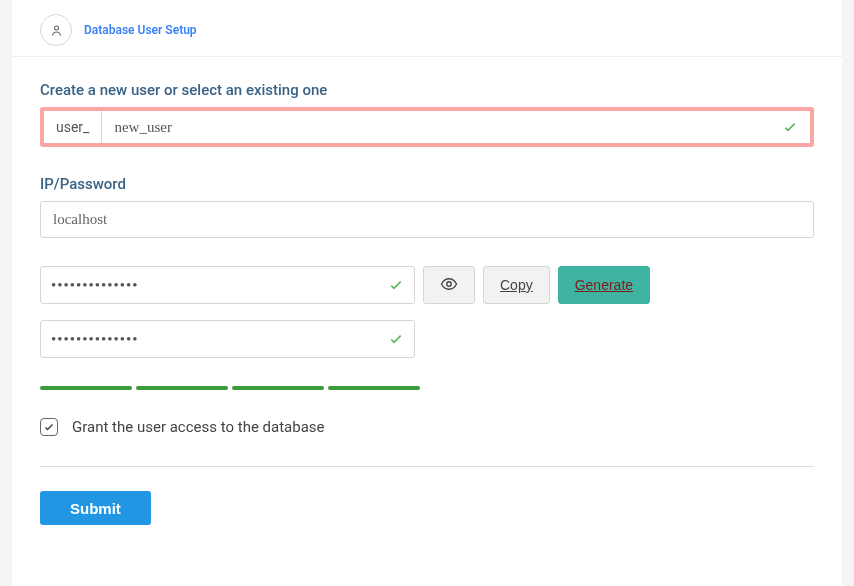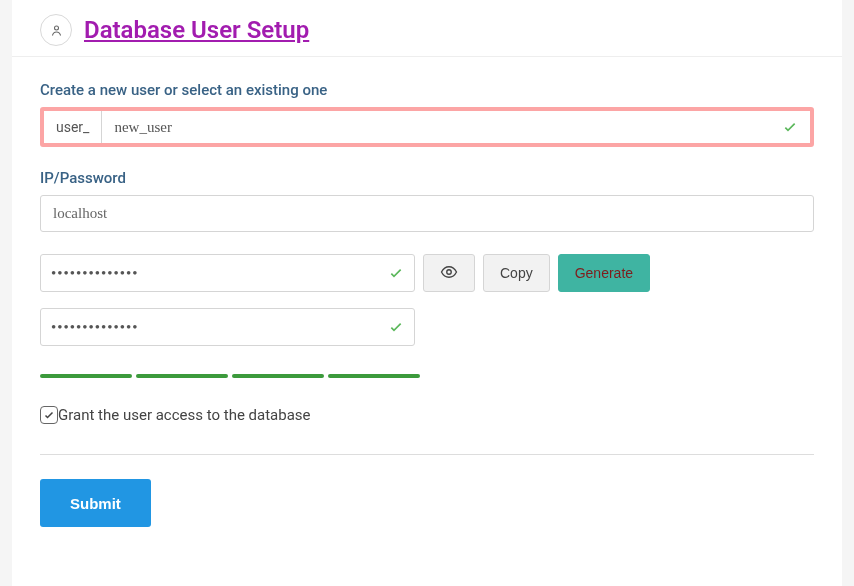--- a/index.html
+++ b/index.html
@@ -28,41 +28,40 @@
       height: 32px;
       border: 1px solid #d9d9d9;
       border-radius: 50%;
       display: flex;
       align-items: center;
       justify-content: center;
       color: #666;
     }
     .icon-circle svg { width: 15px; height: 15px; }
     .title {
-      font-size: 24px;
+      font-size: 12px;
       font-weight: 600;
-      color: #a21caf;
-      text-decoration: underline;
+      color: #3b82f6;
     }
     .body { padding: 24px 28px; }
     .label {
       color: #396285;
       font-size: 15px;
       font-weight: 500;
       margin-bottom: 8px;
       display: flex;
       align-items: center;
       gap: 4px;
     }
     .label .info-icon {
       width: 14px; height: 14px;
       display: inline-flex; align-items: center; justify-content: center;
       color: #396285;
     }
-    .field-row { margin-bottom: 22px; }
+    .field-row { margin-bottom: 28px; }
     .input-with-prefix {
       display: flex;
       border: 4px solid #fca5a5;
       border-radius: 3px;
       height: 40px;
       align-items: stretch;
     }
     .prefix {
       color: #555;
       display: flex;
@@ -121,20 +120,21 @@
       padding: 0 16px;
       border: 1px solid #d5d5d5;
       background: #f2f2f2;
       border-radius: 3px;
       font-size: 14px;
       color: #444;
       cursor: pointer;
       display: flex;
       align-items: center;
       justify-content: center;
+      text-decoration: underline;
     }
     .btn.icon-only { padding: 0; width: 52px; }
     .btn.generate {
       background: #3fb4a2;
       color: #7f1d1d;
       border-color: #3fb4a2;
     }
     .btn svg { width: 18px; height: 18px; }
     .repeat-row { margin-top: 16px; }
     .strength-bar {
@@ -144,39 +144,39 @@
     }
     .strength-seg {
       height: 4px;
       width: 92px;
       background: #3c9a3c;
       border-radius: 2px;
     }
     .checkbox-row {
       display: flex;
       align-items: center;
-      gap: 0;
+      gap: 14px;
       margin-top: 28px;
       padding-bottom: 30px;
       border-bottom: 1px solid #ddd;
     }
     .chk {
       width: 18px; height: 18px;
       border: 1.5px solid #666;
       border-radius: 4px;
       display: flex;
       align-items: center;
       justify-content: center;
       cursor: pointer;
     }
     .chk svg { width: 12px; height: 12px; color:#444; }
     .chk-label { color: #444; font-size: 15px; }
     .submit-btn {
       margin-top: 24px;
-      height: 48px;
+      height: 34px;
       padding: 0 30px;
       background: #2196e3;
       color: #fff;
       border: none;
       border-radius: 3px;
       font-size: 15px;
       font-weight: 600;
       cursor: pointer;
     }
   </style>

